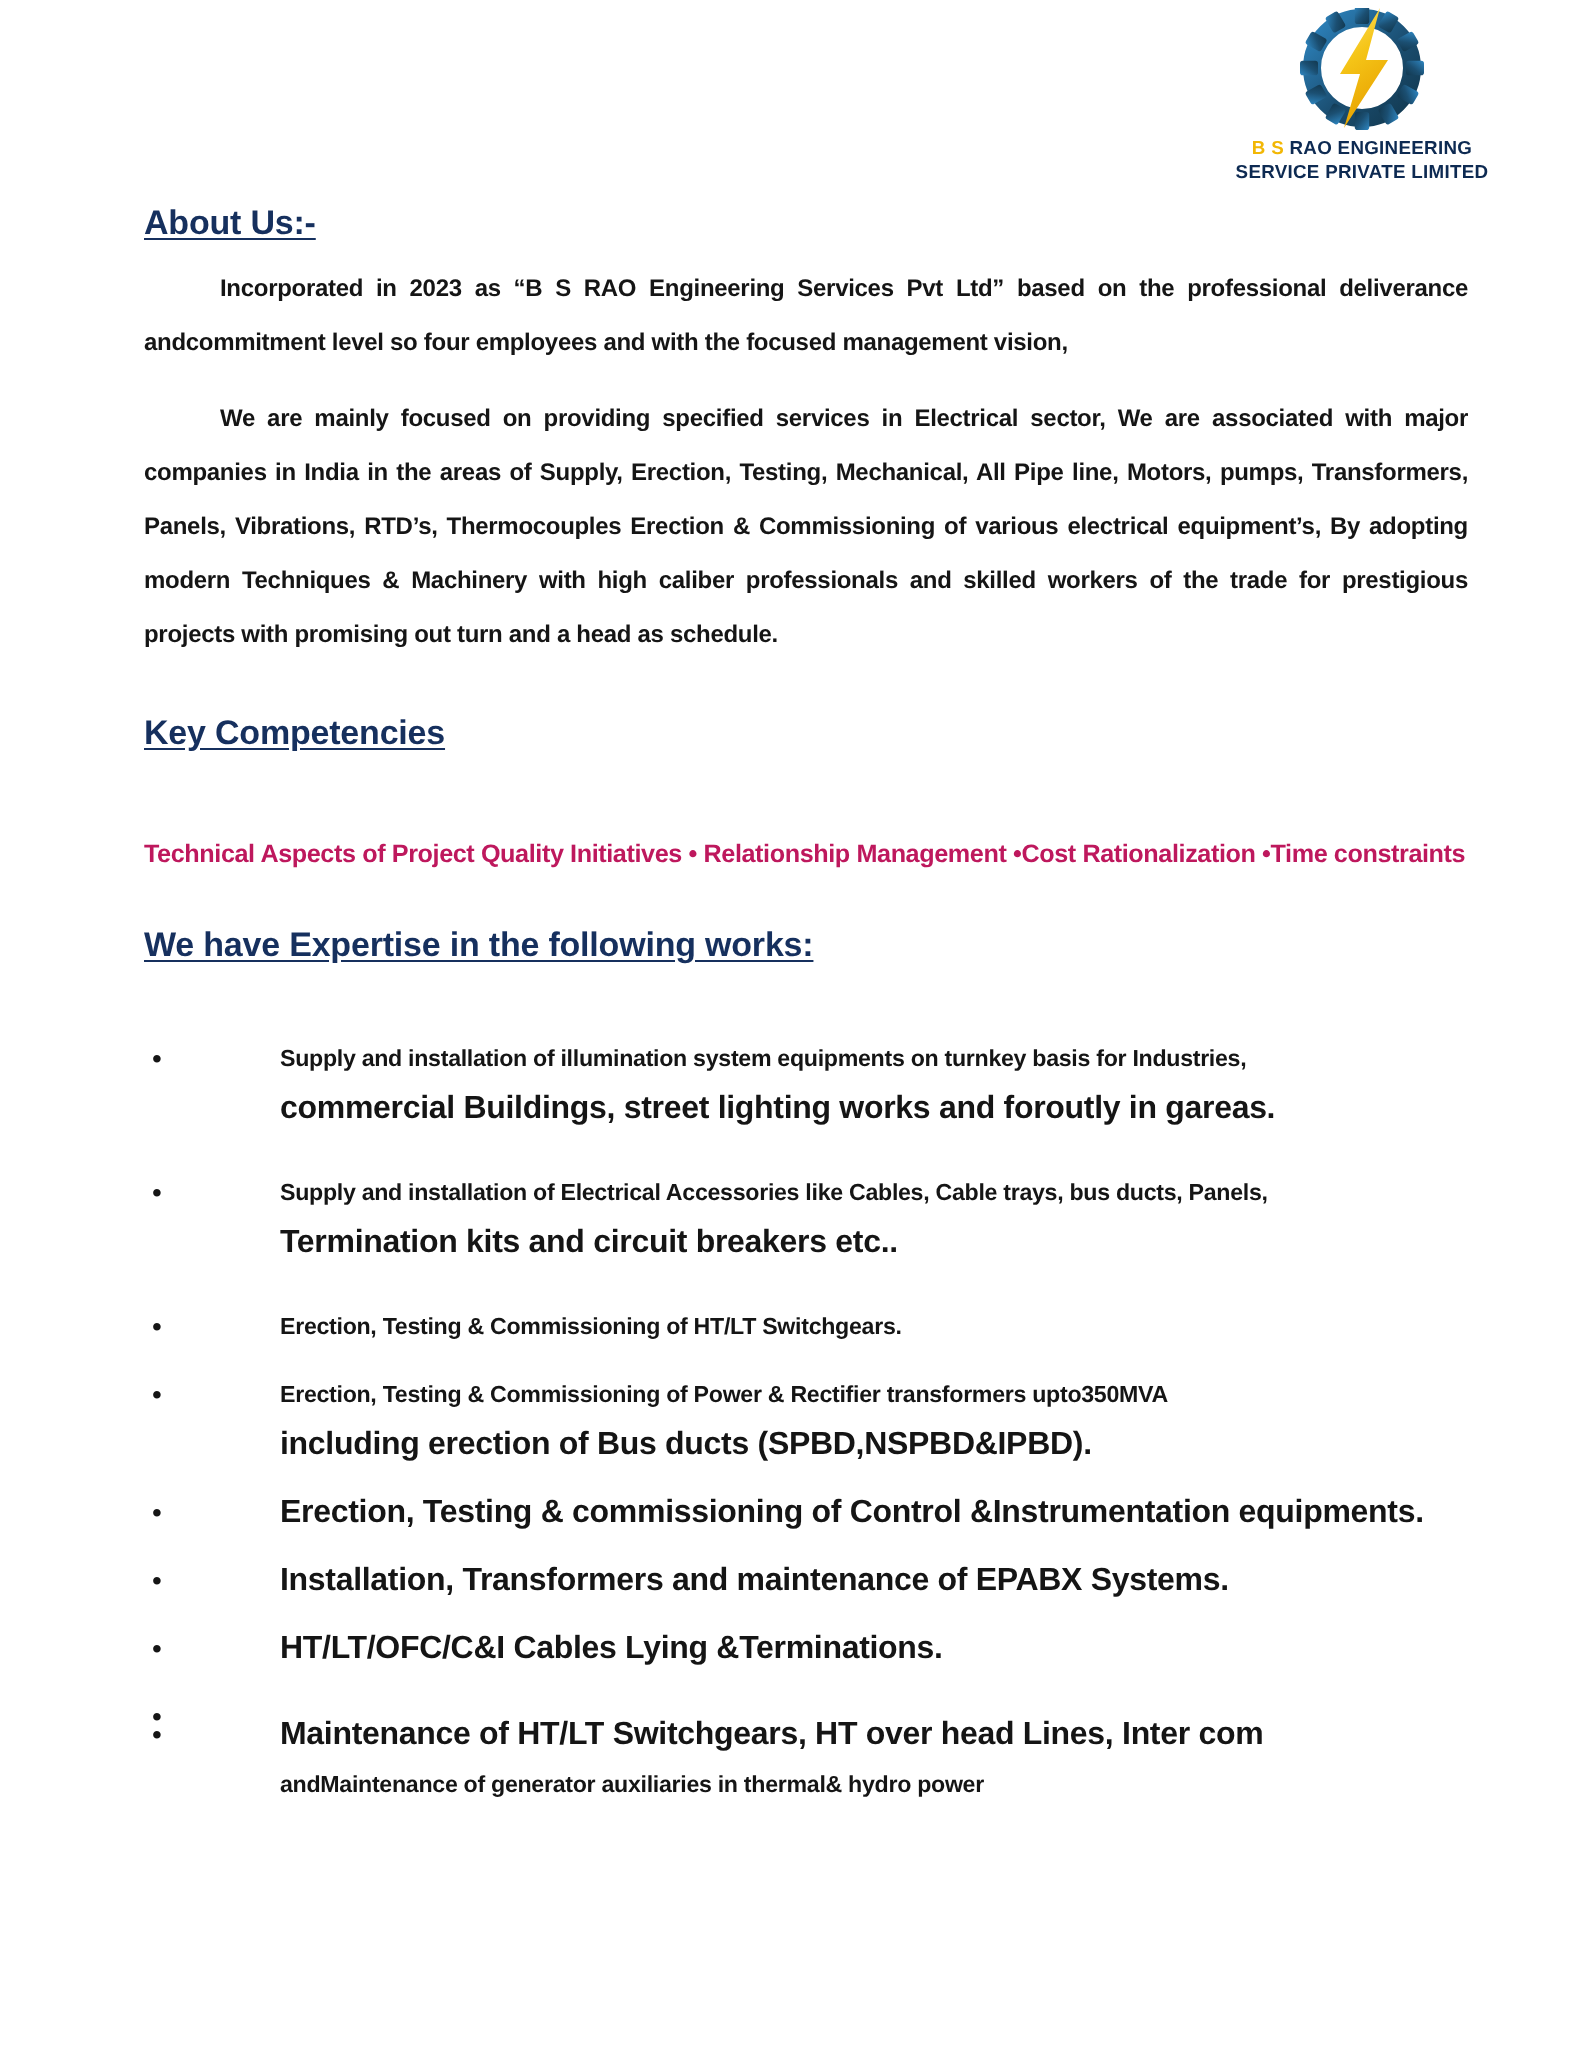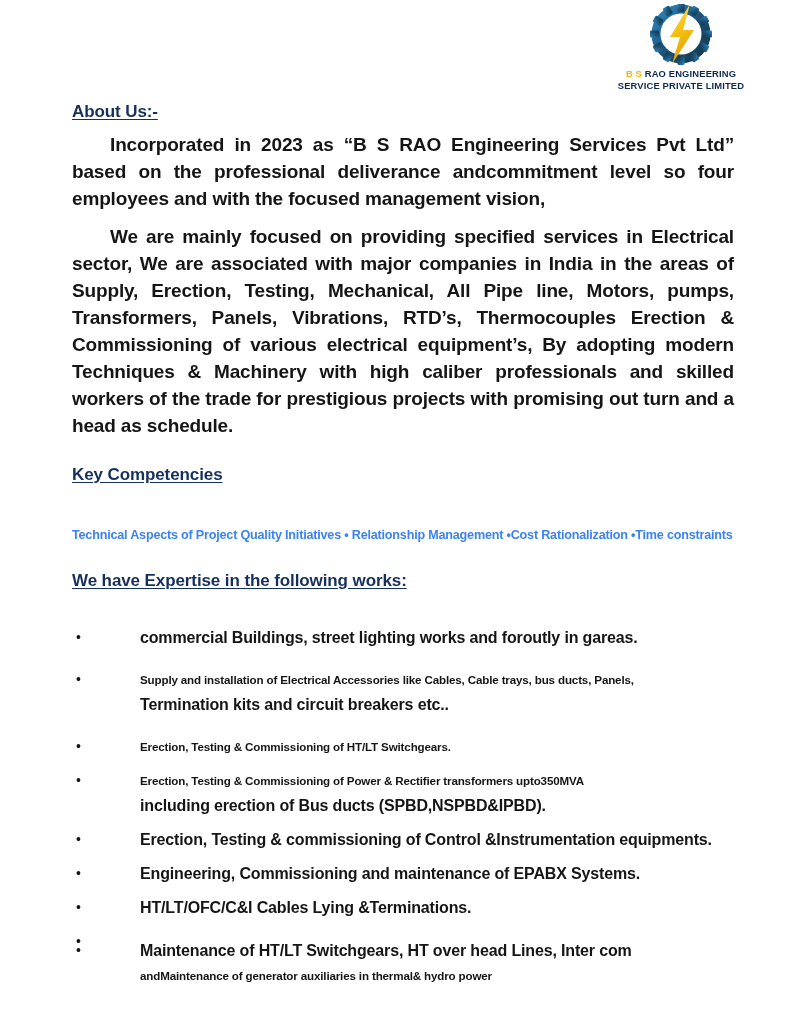--- a/index.html
+++ b/index.html
@@ -57,33 +57,33 @@
     font-size: 17px;
     text-decoration: underline;
     text-underline-offset: 2px;
     letter-spacing: -0.1px;
     display: inline-block;
   }
 
   .para {
     color: #151515;
     font-weight: bold;
-    font-size: 19px;
+    font-size: 12px;
     line-height: 27px;
     text-align: justify;
     letter-spacing: -0.15px;
     margin: 0;
   }
   .para .indent {
     display: inline-block;
     width: 38px;
   }
 
   .competency-line {
-    color: #3b82f6;
+    color: #be185d;
     font-weight: bold;
     font-size: 12.6px;
     letter-spacing: -0.2px;
     line-height: 18px;
     white-space: nowrap;
   }
 
   
   .bullets {
     margin: 0;
@@ -196,20 +196,21 @@
 
     <div>
       <span class="heading">We have Expertise in the following works:</span>
     </div>
 
     <div style="height:34px"></div>
 
     <ul class="bullets" id="expertise-list">
         <li class="bullet-row">
           <span class="bullet-dot">•</span>
+          <div class="bullet-line w-light">Supply and installation of illumination system equipments on turnkey basis for Industries,</div>
           <div class="bullet-line w-heavy">commercial Buildings, street lighting works and foroutly in gareas.</div>
         </li>
         <li class="spacer-md"></li>
         <li class="bullet-row">
           <span class="bullet-dot">•</span>
           <div class="bullet-line w-light">Supply and installation of Electrical Accessories like Cables, Cable trays, bus ducts, Panels,</div>
           <div class="bullet-line w-heavy">Termination kits and circuit breakers etc..</div>
         </li>
         <li class="spacer-md"></li>
         <li class="bullet-row">
@@ -223,21 +224,21 @@
           <div class="bullet-line w-heavy">including erection of Bus ducts (SPBD,NSPBD&amp;IPBD).</div>
         </li>
         <li class="spacer-sm"></li>
         <li class="bullet-row">
           <span class="bullet-dot">•</span>
           <div class="bullet-line w-heavy">Erection, Testing &amp; commissioning of Control &amp;Instrumentation equipments.</div>
         </li>
         <li class="spacer-sm"></li>
         <li class="bullet-row">
           <span class="bullet-dot">•</span>
-          <div class="bullet-line w-heavy">Engineering, Commissioning and maintenance of EPABX Systems.</div>
+          <div class="bullet-line w-heavy">Installation, Transformers and maintenance of EPABX Systems.</div>
         </li>
         <li class="spacer-sm"></li>
         <li class="bullet-row">
           <span class="bullet-dot">•</span>
           <div class="bullet-line w-heavy">HT/LT/OFC/C&amp;I  Cables  Lying &amp;Terminations.</div>
         </li>
         <li class="spacer-sm"></li>
         <li class="bullet-row">
           <span class="bullet-dot">•</span>
         </li>

